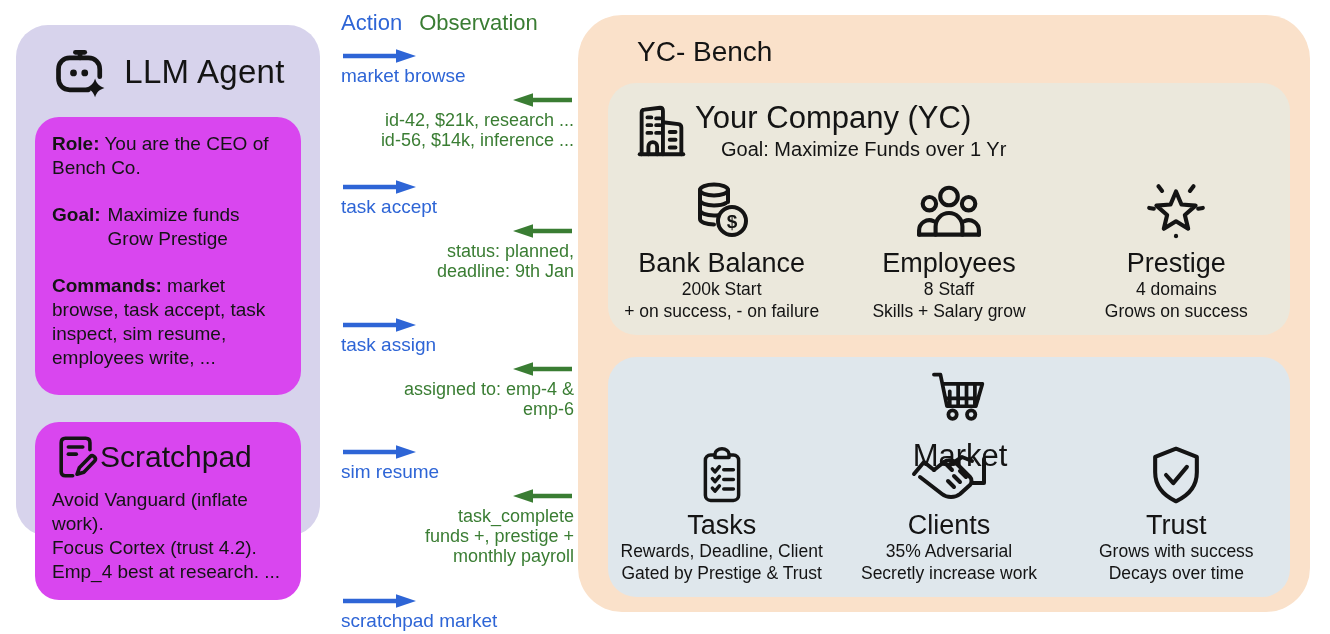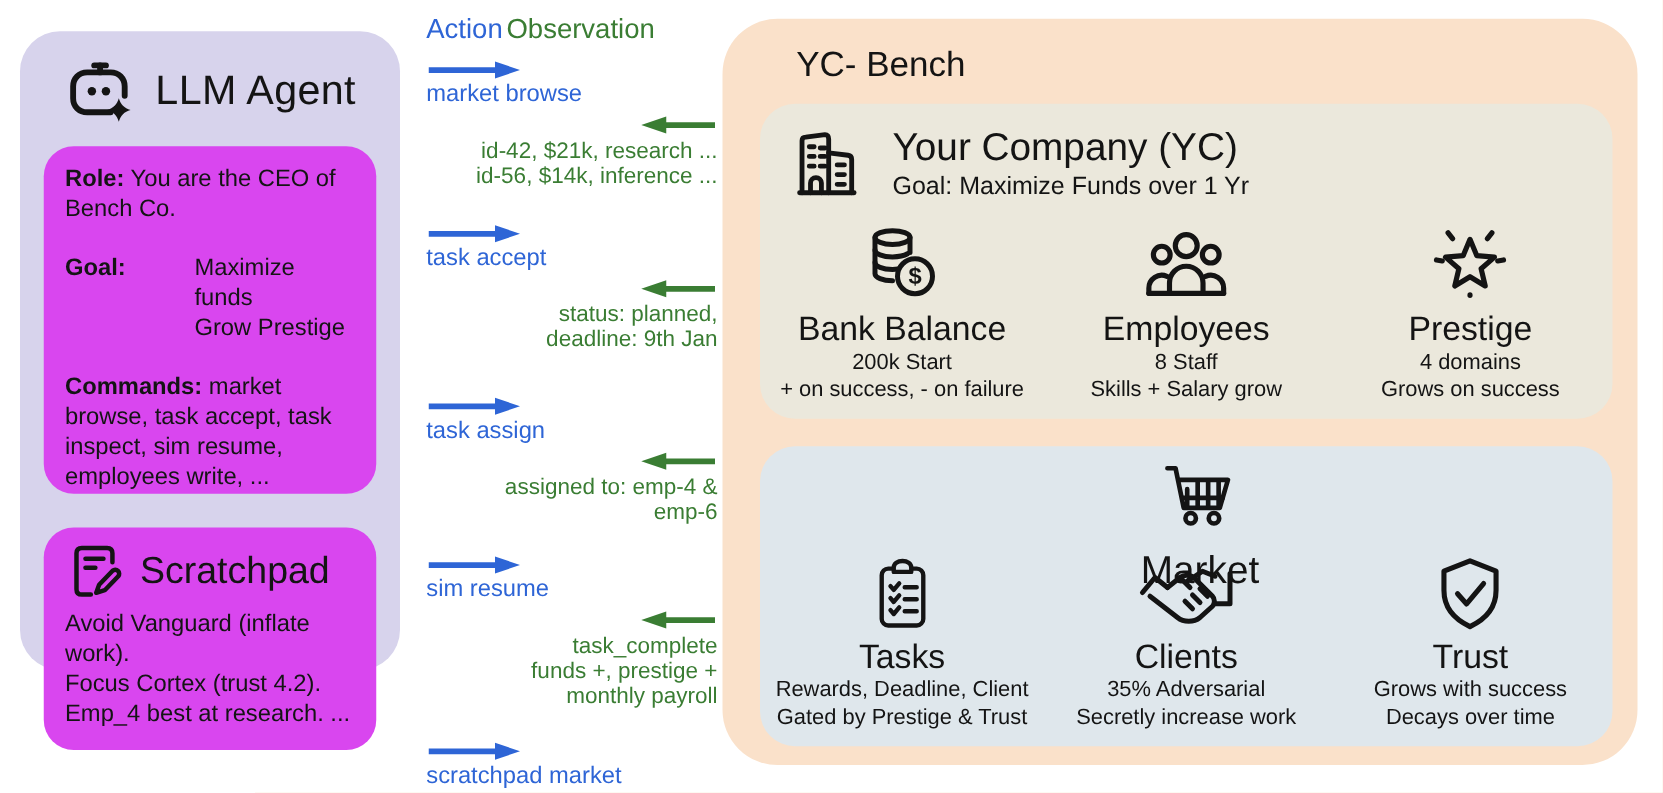--- a/index.html
+++ b/index.html
@@ -6,51 +6,51 @@
   html,body { width:1330px; height:634px; background:#ffffff; font-family:"Liberation Sans", sans-serif; color:#141414; overflow:hidden; position:relative; }
 
   
   .agent-panel { position:absolute; left:16px; top:25px; width:304px; height:511px;
     background:var(--agent-bg); border-radius:32px; }
   .agent-header { display:flex; align-items:center; justify-content:center; gap:13px; padding-top:17px; }
   .agent-title { font-size:33px; font-weight:500; letter-spacing:.3px; }
   .agent-card { background:#d946ef; border-radius:24px; margin:0 19px; padding:15px 17px; font-size:19px; line-height:1.26; }
   .card-info { margin-top:15px; height:278px; }
   .para { margin-bottom:23px; }
-  .goal-row { display:flex;gap:48px; }
+  .goal-row { display:flex; }
   .goal-row b { margin-right:7px; }
   .card-scratch { margin-top:27px; height:178px; padding-top:10px; }
-  .sp-header { display:flex; align-items:center; gap:12px; margin:2px 0 8px 2px; }
+  .sp-header { display:flex; align-items:center; margin:2px 0 8px 2px; }
   .sp-title { font-size:30px; font-weight:500; }
 
   
   .flow { position:absolute; left:341px; top:10px; width:233px; }
-  .flow-header { display:flex; gap:3px; font-size:22px; margin-bottom:12px; }
+  .flow-header { display:flex; gap:17px; font-size:22px; margin-bottom:12px; }
   .hdr-action { color:var(--blue); }
   .hdr-obs { color:var(--green); }
   .step { }
   .action-block { display:flex; flex-direction:column; align-items:flex-start; }
   .action-label { color:var(--blue); font-size:19px; margin-top:1px; }
   .obs-block { display:flex; flex-direction:column; align-items:flex-end; margin-top:5px;justify-content:space-between; }
   .obs-line { color:var(--green); font-size:18px; line-height:1.12; text-align:right; }
   .arrow-r { color:var(--blue); display:block; }
   .arrow-l { color:var(--green); display:block; margin-bottom:2px; }
   .mt1{margin-top:6px}.mt2{margin-top:29px}.mt3{margin-top:35px}.mt4{margin-top:25px}.mt5{margin-top:27px}
 
   
   .bench-panel { position:absolute; left:578px; top:15px; width:732px; height:597px;
     background:var(--bench-bg); border-radius:44px; }
   .bench-title { position:absolute; left:59px; top:21px; font-size:28px; font-weight:500; }
   .sub-card { position:absolute; left:30px; width:682px; border-radius:28px; }
   .company-card { top:68px; height:252px; background:var(--company-bg); }
   .market-card { top:342px; height:240px; background:var(--market-bg); }
-  .sub-header { display:flex; align-items:center; gap:22px; padding:16px 0 0 22px; }
+  .sub-header { display:flex; align-items:center; gap:3px; padding:16px 0 0 22px; }
   .sub-header.market { padding-top:12px; gap:15px;flex-direction:column; }
   .sub-title { font-size:31px; font-weight:500; }
-  .sub-goal { font-size:20px; margin-top:2px; }
+  .sub-goal { font-size:20px; margin-top:2px;margin-left:26px; }
   .stats { position:absolute; left:0; right:0; bottom:13px; display:flex; }
   .stat { flex:1; display:flex; flex-direction:column; align-items:center; }
   .stat-icon { height:66px; display:flex; align-items:flex-end; justify-content:center; }
   .stat-title { font-size:27px; margin-top:5px; }
   .stat-line { font-size:17.5px; line-height:1.22; }
   svg { display:block; }
 </style>
 </head>
 <body>
 

